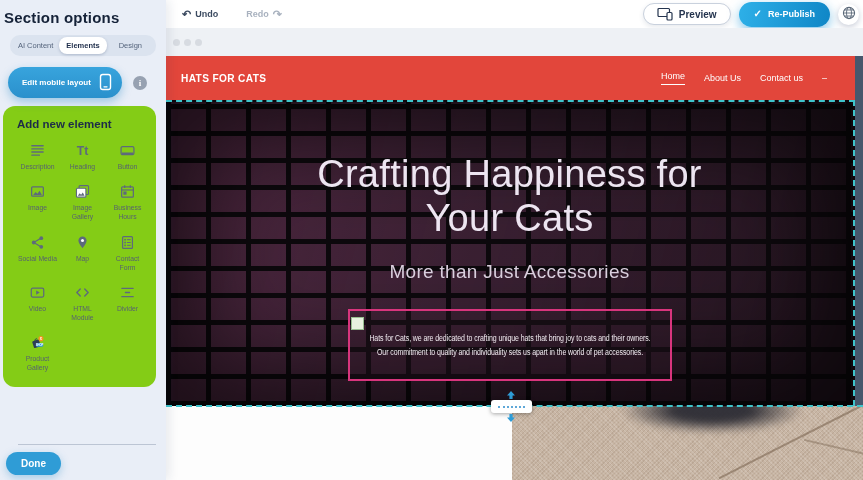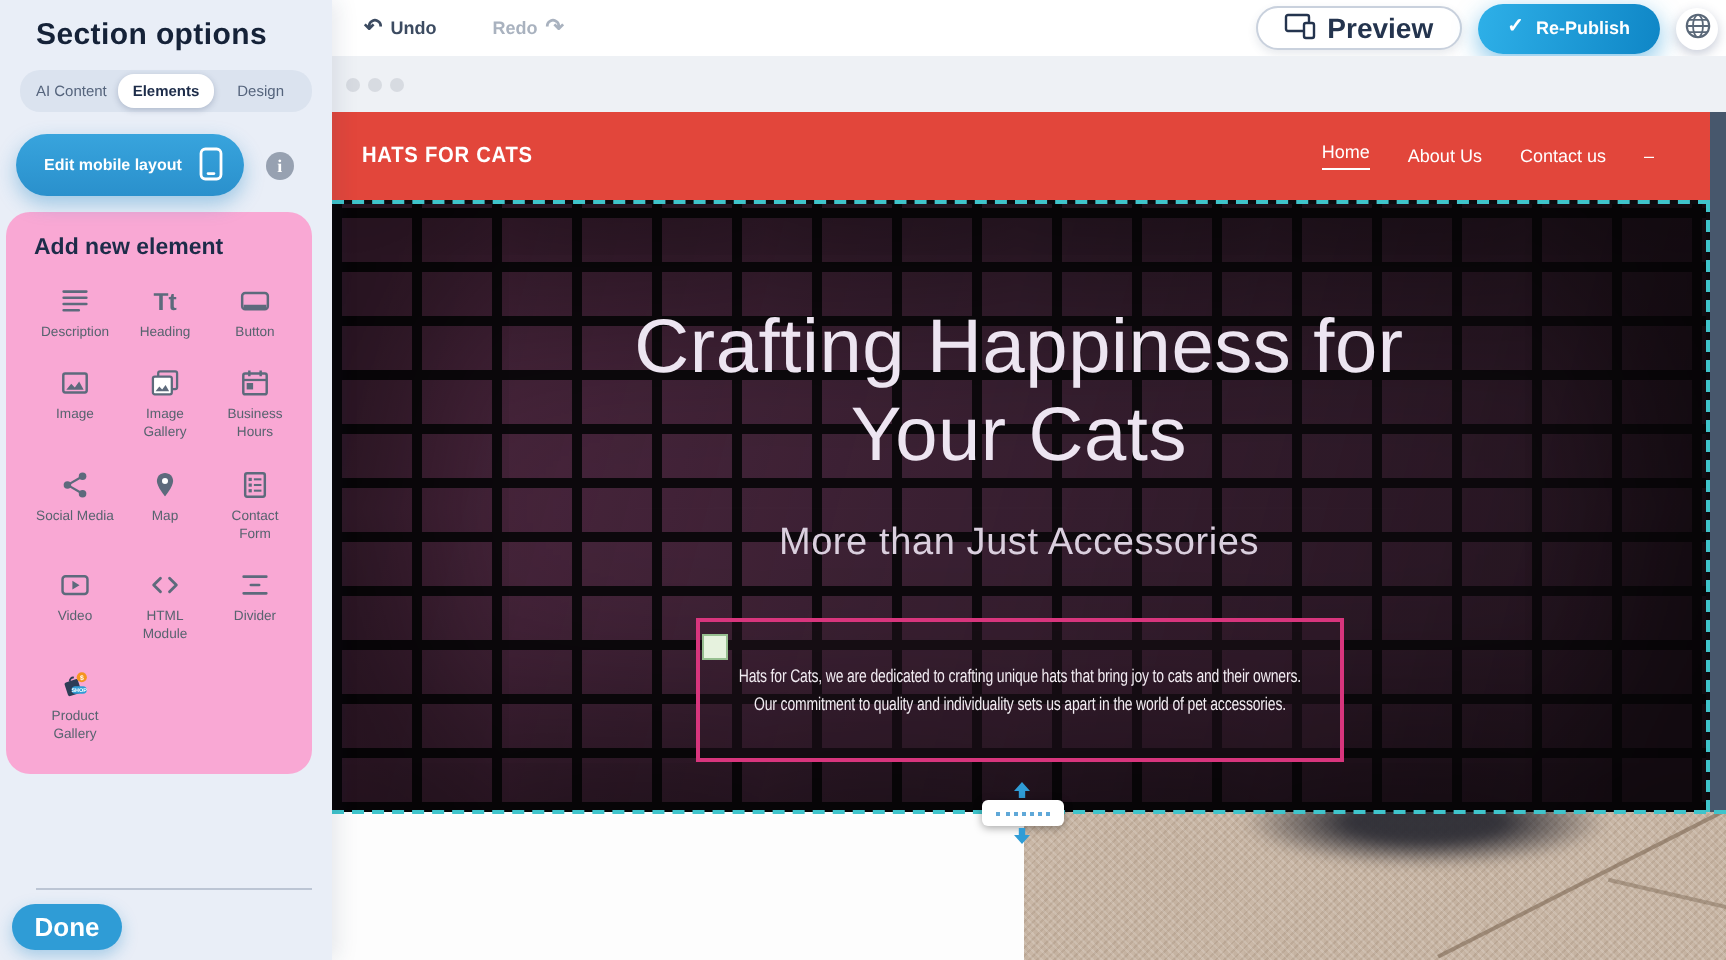--- a/index.html
+++ b/index.html
@@ -2,57 +2,57 @@
 <html><head>
 <meta charset="utf-8">
 <style>
   html,body{margin:0;padding:0;background:#fff;}
   .app{position:relative;width:863px;height:480px;overflow:hidden;background:#fff;
        font-family:"Liberation Sans",sans-serif;-webkit-font-smoothing:antialiased;}
 
   
   .panel{position:absolute;left:0;top:0;width:166px;height:480px;background:#e9eef7;z-index:8;
          box-shadow:3px 0 10px rgba(30,50,90,.10);}
-  .panel-title{padding:9px 0 0 18px;font-size:15px;font-weight:bold;color:#152238;letter-spacing:.2px;}
+  .panel-title{padding:9px 0 0 4px;font-size:15px;font-weight:bold;color:#152238;letter-spacing:.2px;}
   .tabs{display:flex;margin:9px 10px 0 10px;background:#dbe3ef;border-radius:10px;padding:2px;align-items:center;}
   .tab{flex:1;text-align:center;font-size:7.5px;color:#55647c;padding:4px 0;border-radius:8px;cursor:pointer;}
   .tab.active{background:#fff;color:#1d2c49;font-weight:bold;box-shadow:0 1px 3px rgba(40,60,100,.25);}
   .tip-card{margin:12px 10px 0 3px;background:#fff;border-radius:12px;padding:10px 13px 12px;}
   .tip-heading{font-size:10px;font-weight:bold;color:#ee6030;}
   .tip-body{margin-top:5px;font-size:7.5px;line-height:1.55;color:#4d7fb4;}
   .edit-row{display:flex;align-items:center;margin:11px 10px 0 8px;}
   .edit-mobile-btn{display:flex;align-items:center;gap:8px;background:linear-gradient(#38a4dd,#2a90cc);
       color:#fff;border:none;border-radius:16px;height:31px;padding:0 10px 0 14px;font-size:8px;font-weight:bold;
       box-shadow:0 4px 10px rgba(40,140,200,.40);cursor:pointer;font-family:inherit;}
   .info-btn{margin-left:11px;width:14px;height:14px;border-radius:50%;background:#97a1b1;color:#fff;
       font-size:9px;display:flex;align-items:center;justify-content:center;font-weight:bold;
       font-family:"Liberation Serif",serif;cursor:pointer;}
-  .add-card{margin:8px 10px 0 3px;background:#f9a8d4;border-radius:12px;padding:12px 8px 14px 14px;}
+  .add-card{margin:8px 10px 0 3px;background:#84cc16;border-radius:12px;padding:12px 8px 14px 14px;}
   .add-title{font-size:11.5px;font-weight:bold;color:#1d2c49;}
   .element-grid{margin-top:12px;display:grid;grid-template-columns:repeat(3,1fr);row-gap:12px;column-gap:4px;}
   .element-item{display:flex;flex-direction:column;align-items:center;text-align:center;cursor:pointer;}
   .element-item svg{width:17px;height:17px;display:block;}
   .element-label{margin-top:3px;font-size:6.8px;color:#57636f;line-height:1.35;}
   .panel-divider{position:absolute;left:18px;right:10px;top:444px;border-top:1px solid #bcc5d4;}
   .done-btn{position:absolute;left:6px;top:452px;width:55px;height:23px;border-radius:13px;background:#2f9cd6;
-      color:#fff;font-size:13px;font-weight:bold;border:none;box-shadow:0 3px 8px rgba(40,140,200,.35);
+      color:#fff;font-size:10px;font-weight:bold;border:none;box-shadow:0 3px 8px rgba(40,140,200,.35);
       cursor:pointer;font-family:inherit;}
 
   
   .stage{position:absolute;left:166px;top:0;width:697px;height:480px;}
   .topbar{position:absolute;left:0;top:0;width:697px;height:28px;background:#fff;display:flex;align-items:center;}
   .undo-redo{display:flex;align-items:center;margin-left:10px;gap:16px;}
   .hist-btn{display:flex;gap:4px;align-items:center;font-size:9px;font-weight:bold;background:none;border:none;
       cursor:pointer;font-family:inherit;}
   .undo-btn{color:#3c4b61;}
   .redo-btn{color:#a9b2bf;}
   .hist-glyph{font-size:11px;line-height:1;}
   .top-actions{margin-left:auto;display:flex;align-items:center;gap:8px;margin-right:4px;}
   .preview-btn{display:flex;align-items:center;gap:6px;height:22px;padding:0 13px;border:1px solid #c9d1dd;
-      border-radius:13px;background:#fff;font-size:14px;font-weight:bold;color:#24344e;cursor:pointer;
+      border-radius:13px;background:#fff;font-size:10px;font-weight:bold;color:#24344e;cursor:pointer;
       box-shadow:0 2px 5px rgba(50,70,110,.12);font-family:inherit;}
   .republish-btn{display:flex;align-items:center;gap:6px;height:25px;padding:0 15px;border:none;border-radius:14px;
       background:linear-gradient(100deg,#2eb0e8,#0f86c6);color:#fff;font-size:9px;font-weight:bold;cursor:pointer;
       box-shadow:0 4px 12px rgba(30,150,215,.55);font-family:inherit;}
   .check-glyph{font-size:10px;line-height:1;}
   .globe-btn{width:21px;height:21px;border-radius:50%;background:#fff;border:none;cursor:pointer;
       box-shadow:0 2px 6px rgba(50,70,110,.28);display:flex;align-items:center;justify-content:center;padding:0;}
 
   .chrome{position:absolute;left:0;top:28px;width:697px;height:28px;background:#eef1f5;display:flex;align-items:center;}
   .dots{display:flex;gap:4px;margin-left:7px;}

